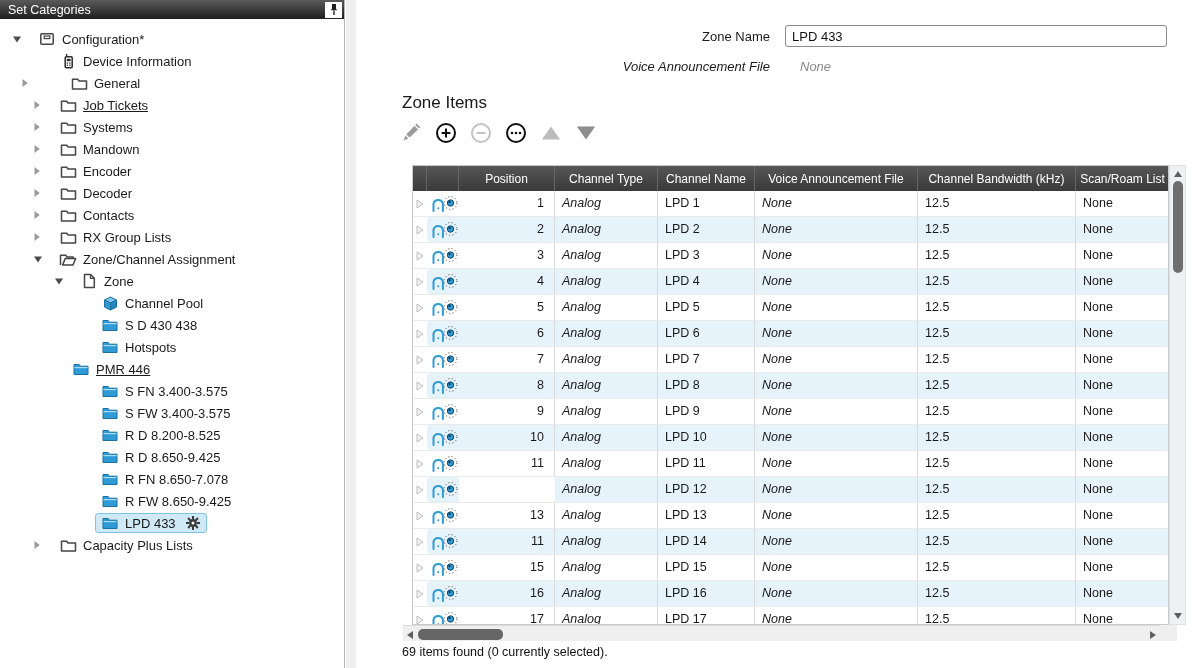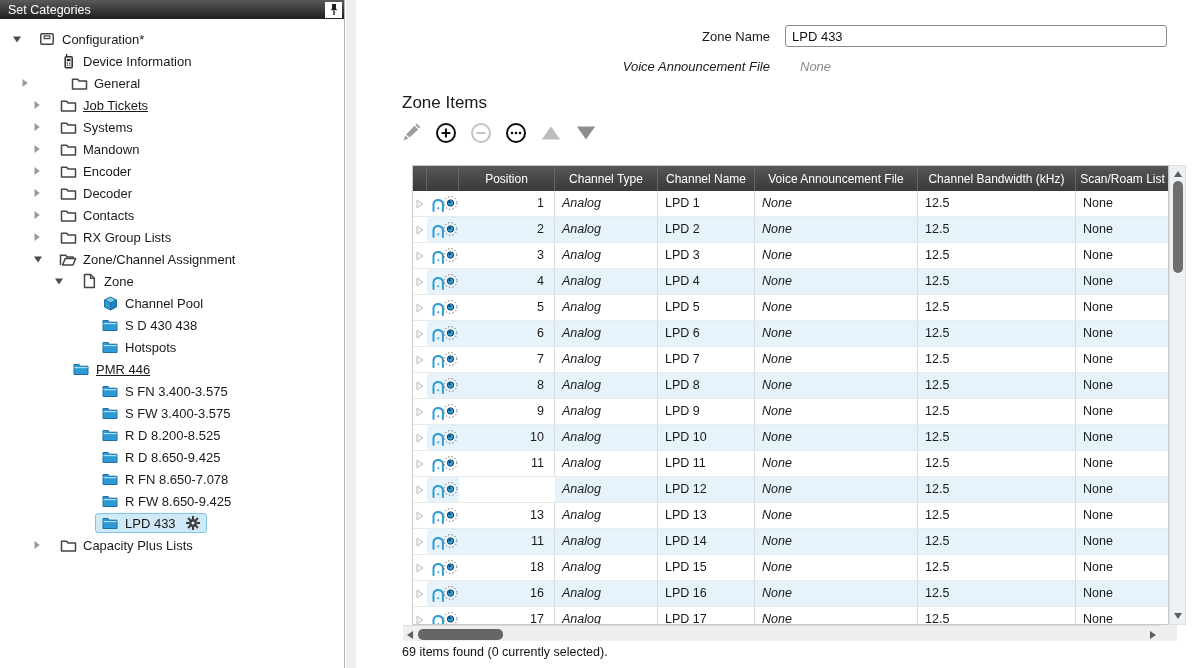--- a/index.html
+++ b/index.html
@@ -826,21 +826,21 @@
               </div>
               <div class="tc-icon">
                 <svg width="30" height="20" viewBox="0 0 30 20">
                   <path d="M4.5,17 V9.8 a4.8,4.8 0 0 1 9.4,0 V17" fill="none" stroke="#2e9bd6" stroke-width="2" stroke-linecap="round"></path>
                   <circle cx="9.2" cy="14.2" r="1" fill="#2e9bd6"></circle>
                   <circle cx="21.5" cy="9" r="6.4" fill="none" stroke="#3a3a3a" stroke-width="1" stroke-dasharray="1 2.4"></circle>
                   <circle cx="21.5" cy="9" r="3.2" fill="#2e9bd6" stroke="#14486b" stroke-width="1"></circle>
                   <circle cx="20.6" cy="8.1" r="1.1" fill="#0a2638"></circle>
                 </svg>
               </div>
-              <div class="tc num" style="width: 96px;">18</div>
+              <div class="tc num" style="width: 96px;">15</div>
               <div class="tc ital" style="width: 103px;">Analog</div>
               <div class="tc" style="width: 97px;">LPD 15</div>
               <div class="tc ital" style="width: 163px;">None</div>
               <div class="tc" style="width: 158px;">12.5</div>
               <div class="tc" style="width: 94px;">None</div>
             </div>
             <div class="trow stripe">
               <div class="tc-exp">
                 <svg width="8" height="10" viewBox="0 0 8 10">
                   <polygon points="1,1 7,5 1,9" fill="#f2f2f2" stroke="#bdbdbd" stroke-width="1"></polygon>

